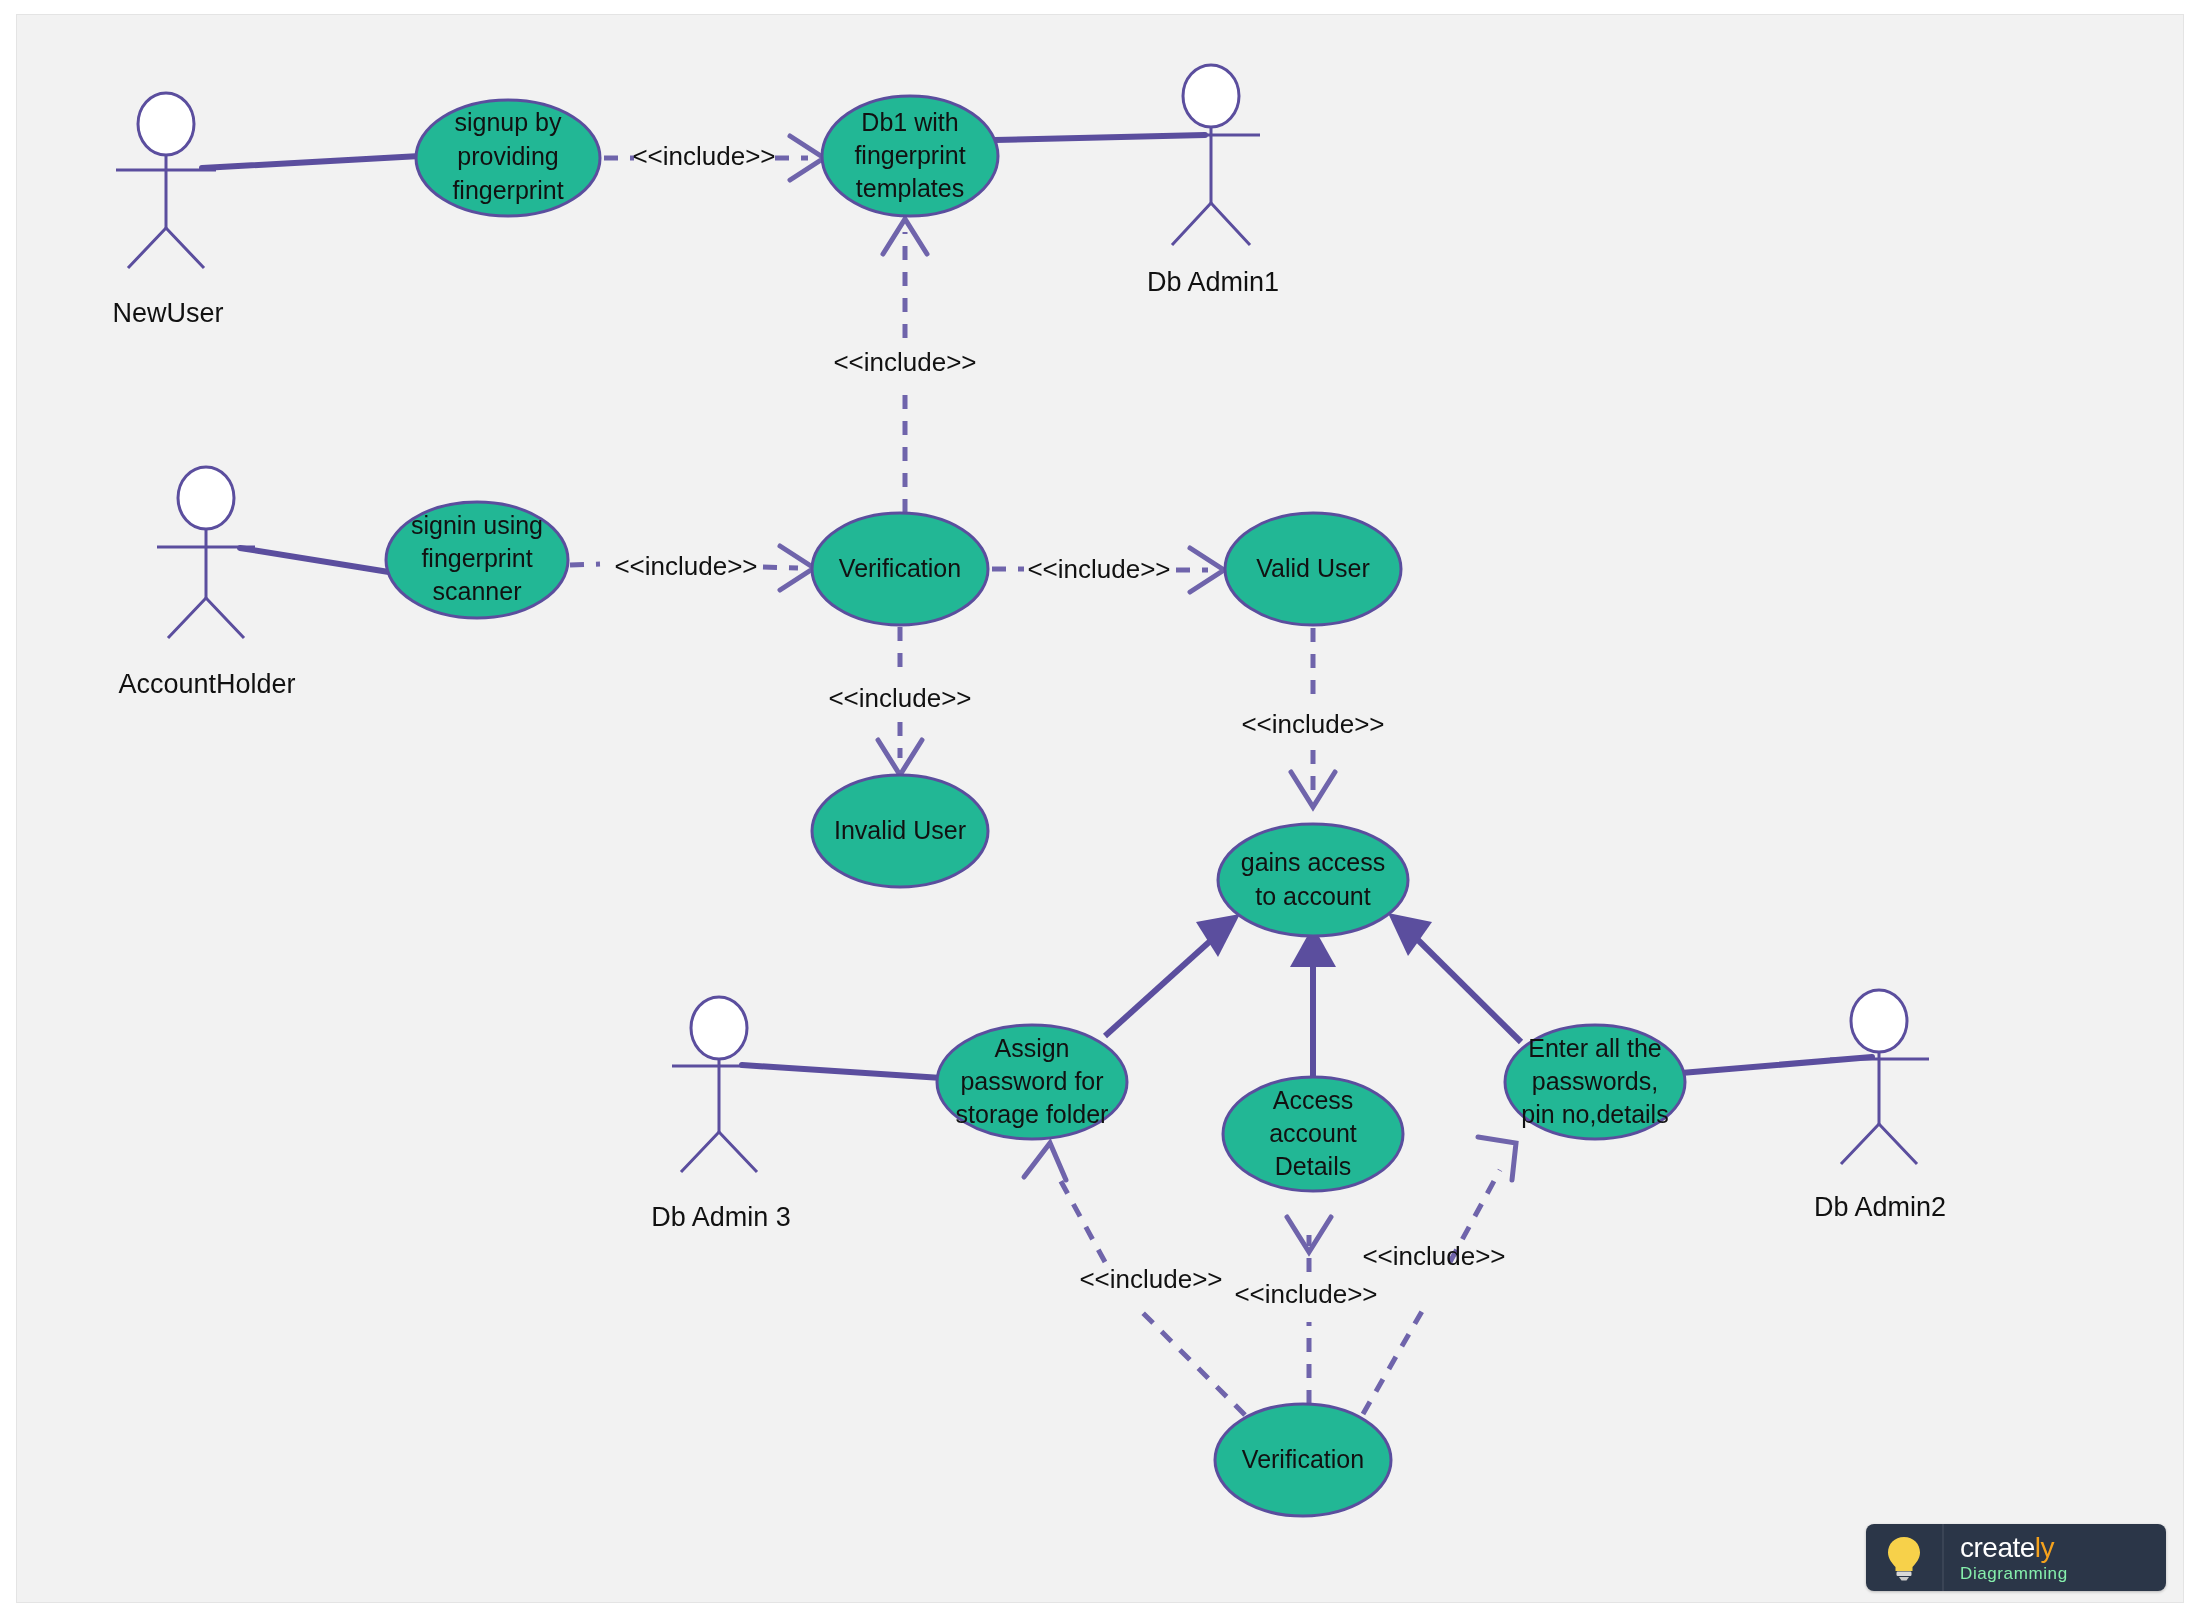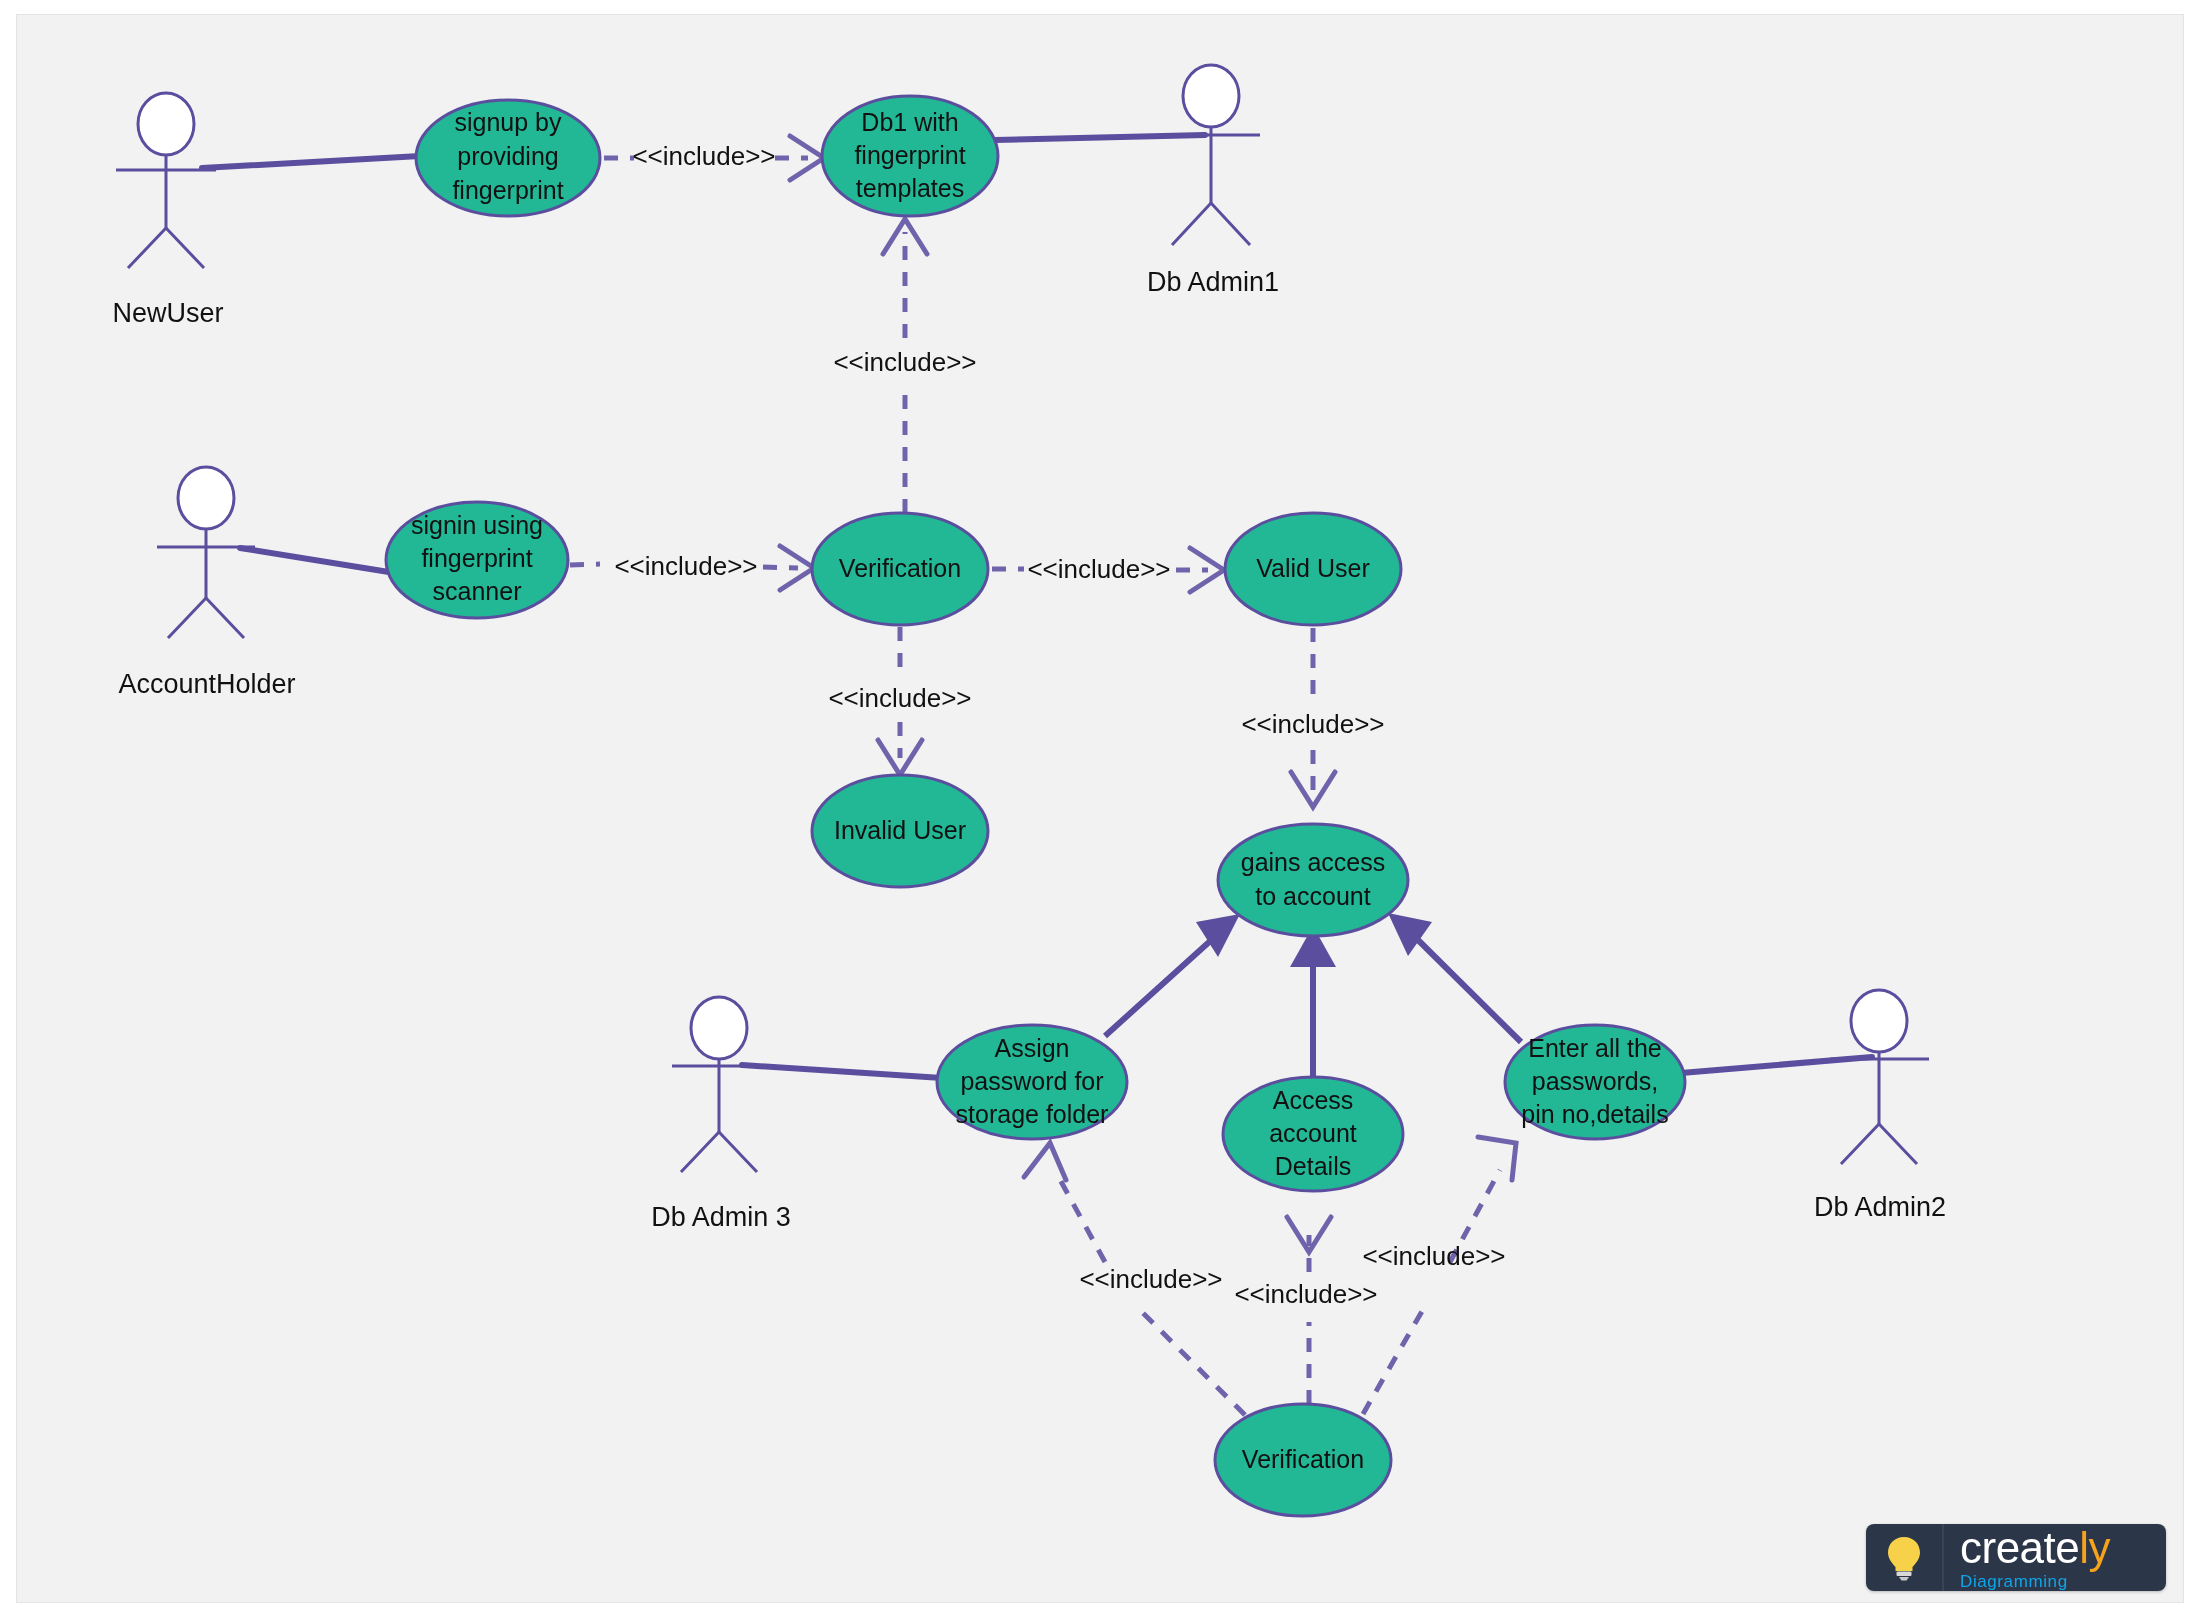--- a/index.html
+++ b/index.html
@@ -123,31 +123,31 @@
   #logo-word-cell {
     flex: 1;
     padding-left: 16px;
     display: flex;
     flex-direction: column;
     justify-content: center;
     line-height: 1;
   }
   .logo-create {
     font-family: "Liberation Sans", sans-serif;
-    font-size: 44px;
+    font-size: 28px;
     color: #ffffff;
     letter-spacing: -0.5px;
   }
   .logo-ly {
     color: #f5a21d;
   }
   .logo-sub {
     font-family: "Liberation Sans", sans-serif;
     font-size: 17px;
-    color: #0ea5e9;
+    color: #86efac;
     letter-spacing: 0.6px;
     margin-top: 3px;
   }
 </style>
 </head>
 <body>
 
 <div id="page">
   <div id="canvas-frame"></div>
 

